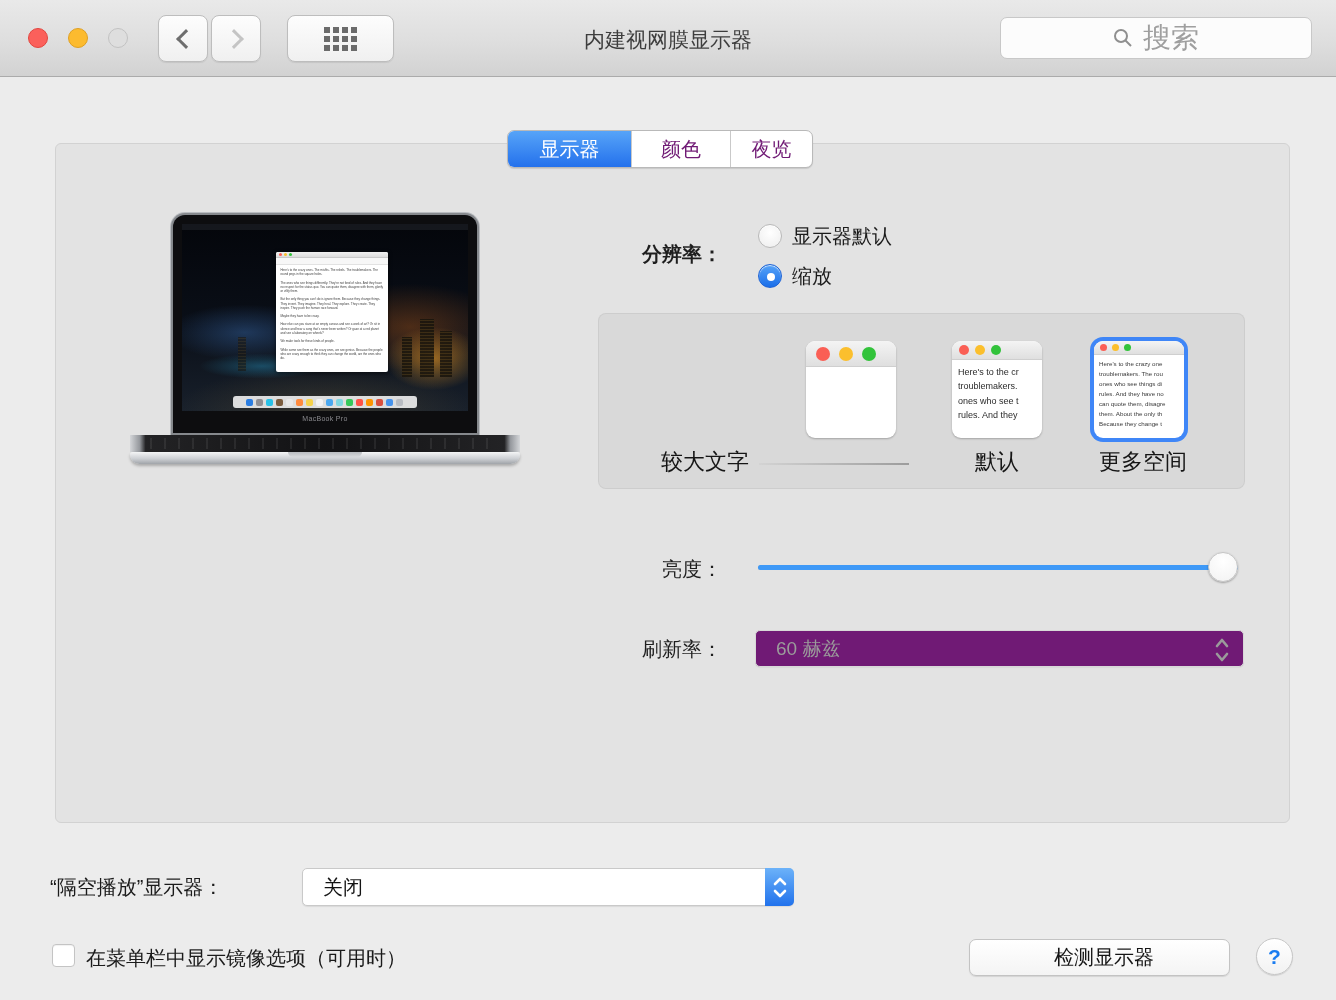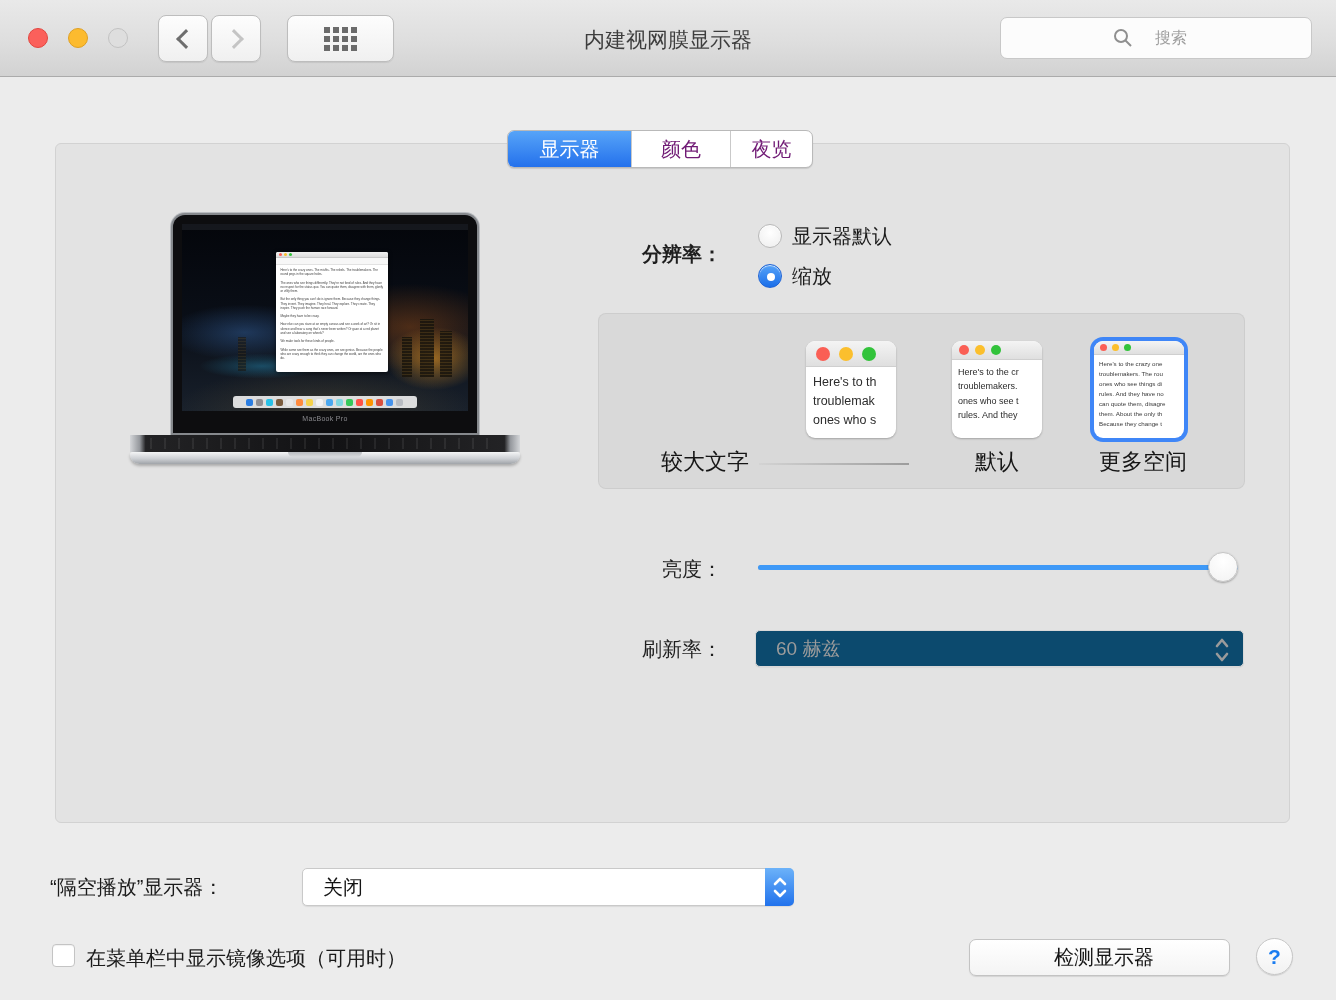--- a/index.html
+++ b/index.html
@@ -41,21 +41,21 @@
     font-size:21px; font-weight:500; color:#3e3e3e;
   }
 
   .searchbox{
     position:absolute; left:1000px; top:17px; width:312px; height:42px;
     background:#fcfcfc; border:1px solid #c8c8c8; border-radius:7px;
   }
   .searchbox svg{ position:absolute; left:112px; top:10px; }
   .searchbox input{
     width:100%; height:100%; border:none; outline:none; background:transparent;
-    text-align:center; font-size:16px; color:#444; padding-left:30px;
+    text-align:center; font-size:28px; color:#444; padding-left:30px;
     font-family:inherit;
   }
   .searchbox input::placeholder{ color:#9f9f9f; }
 
   
   .tabbar{
     position:absolute; left:507px; top:130px; height:38px; display:flex;
     background:#ffffff; border:1px solid #b9b9b9; border-radius:7px;
     box-shadow:0 1px 1px rgba(0,0,0,.12); z-index:5; overflow:hidden;
   }
@@ -221,21 +221,21 @@
     border:1px solid #c6c6c6; box-shadow:0 1px 2px rgba(0,0,0,.3);
   }
 
   
   .lab-refresh{ left:562px; top:636px; width:160px; }
   .select{
     position:absolute; border-radius:5px; display:flex; align-items:center;
   }
   .sel-refresh{
     left:755px; top:630px; width:489px; height:37px;
-    background:#0c4a6e; border:1px solid #d8d8d8;
+    background:#701a75; border:1px solid #d8d8d8;
     color:#9b9b9b; font-size:19px; padding-left:20px;
     box-shadow:0 1px 1px rgba(0,0,0,.05);
   }
   .dis-chev{ position:absolute; right:12px; top:6px; }
 
   
   .lab-airplay{ position:absolute; left:50px; top:874px; font-size:20px; color:#1b1b1b; }
   .sel-airplay{
     left:302px; top:868px; width:492px; height:38px;
     background:#fff; border:1px solid #c9c9c9; color:#141414; font-size:20px;
@@ -387,25 +387,20 @@
 
 <div class="scalebox">
 
 
   <div class="thumb th-1 t2">
     <div class="thumb-bar">
       <i class="td-r"></i>
         <i class="td-y"></i>
         <i class="td-g"></i>
     </div>
-    <div class="thumb-text">
-      <div>Here's to th</div>
-      <div>troublemak</div>
-      <div>ones who s</div>
-    </div>
   </div>
 
   <div class="thumb th-2 t3">
     <div class="thumb-bar">
       <i class="td-r"></i>
         <i class="td-y"></i>
         <i class="td-g"></i>
     </div>
     <div class="thumb-text">
       <div>Here's to the cr</div>

